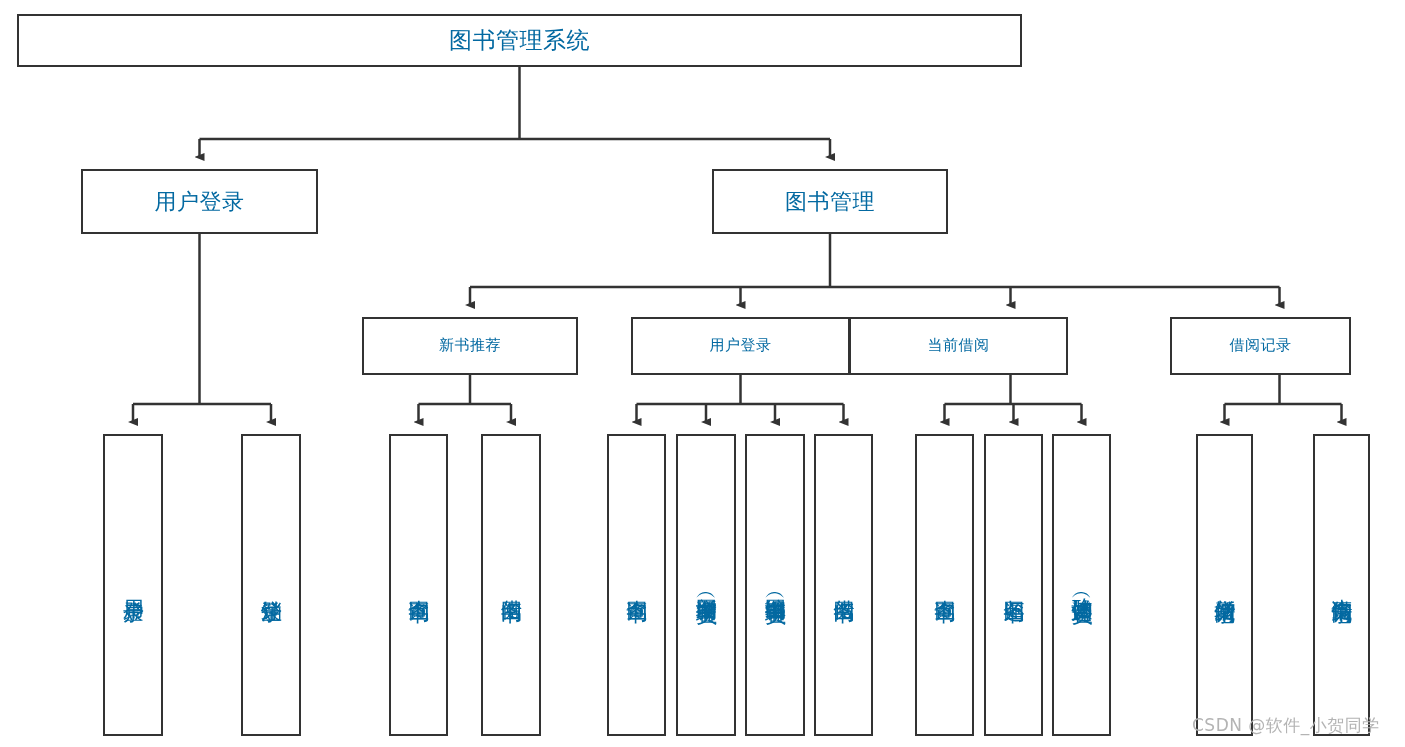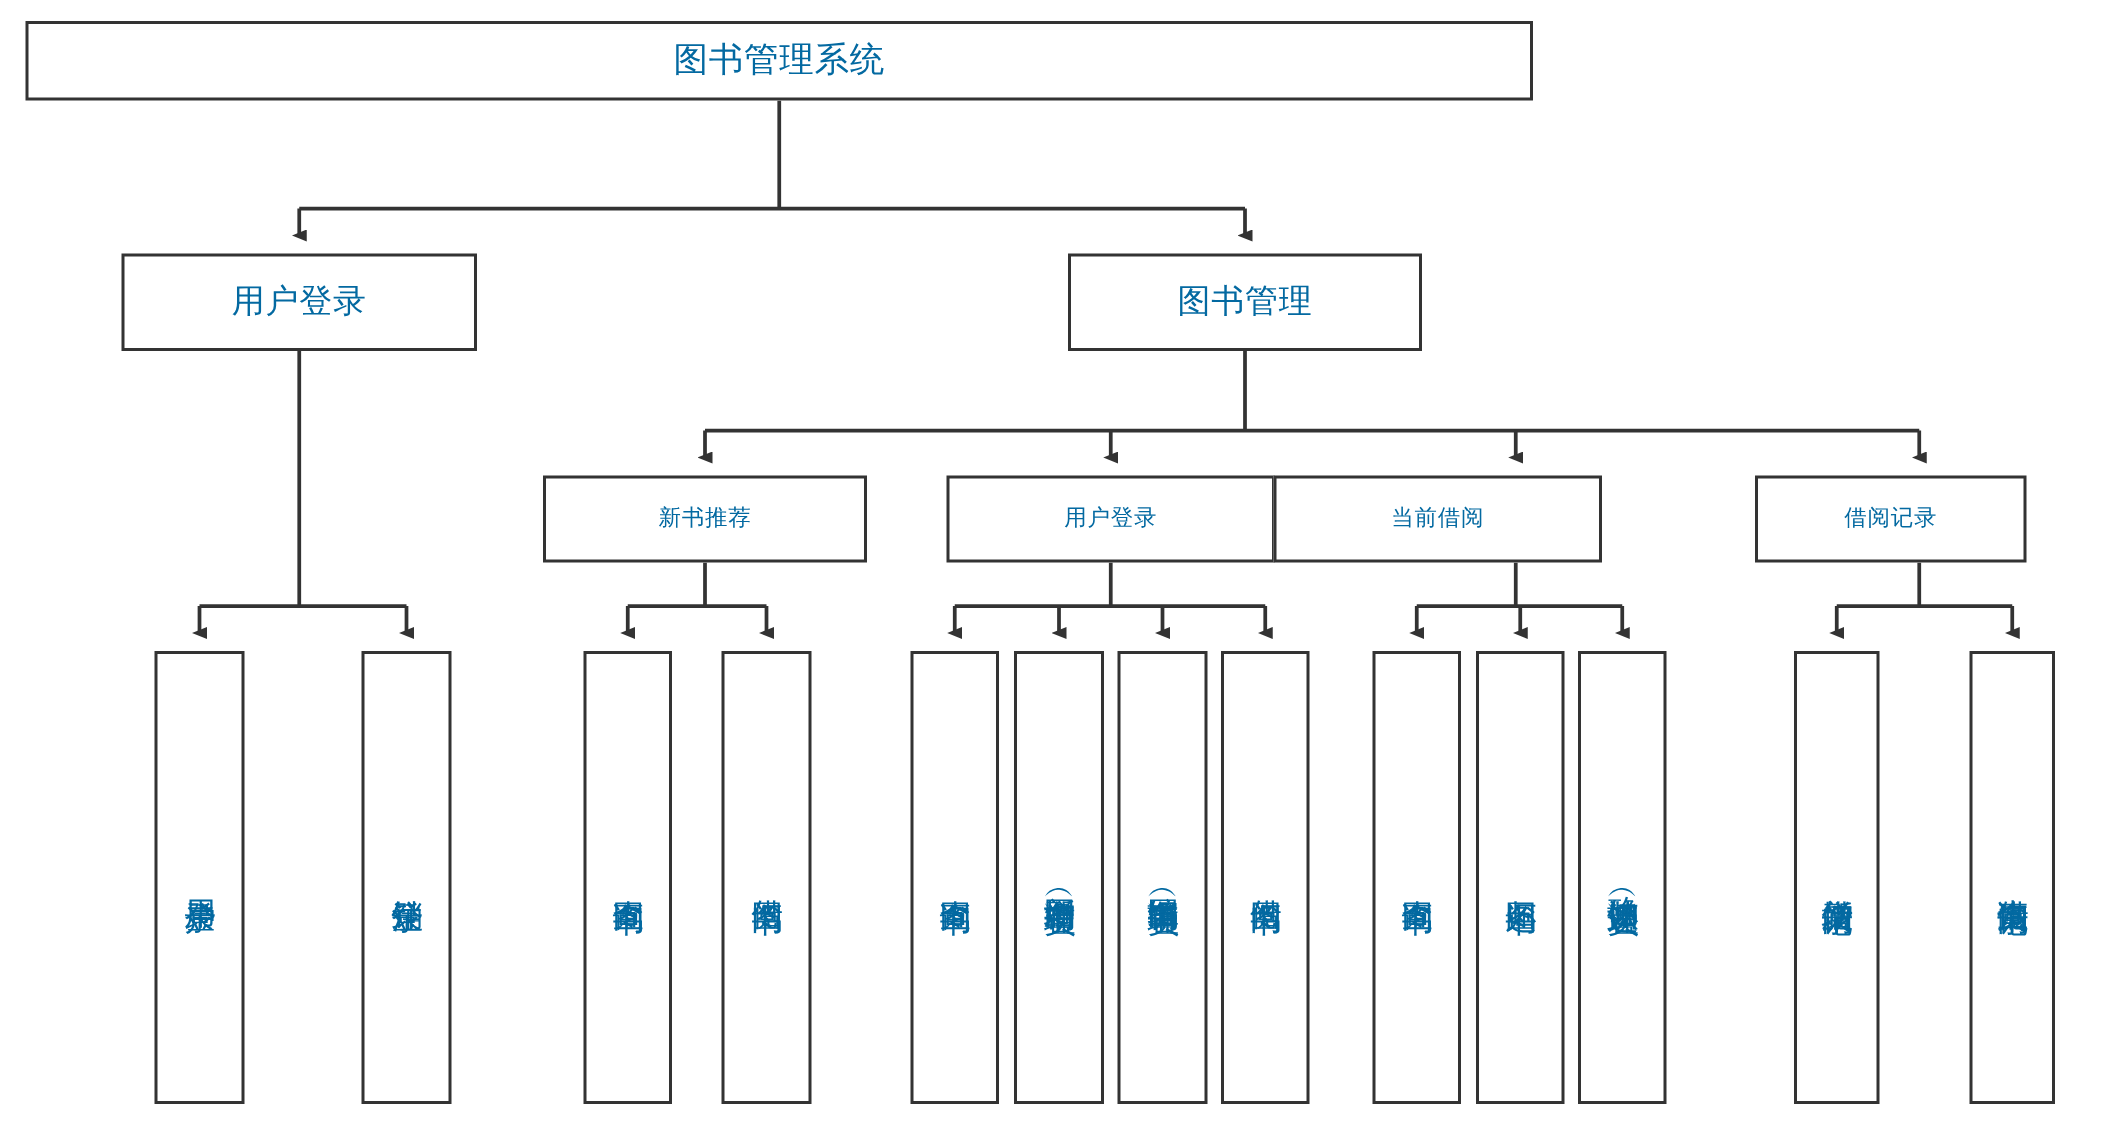--- a/index.html
+++ b/index.html
@@ -172,13 +172,14 @@
         <span class="node-label">确认归还（管理员）</span>
       </div>
       <div class="node leaf" style="left: 1196px; top: 434px; width: 57px; height: 302px;">
         <span class="node-label">新增借阅记录</span>
       </div>
       <div class="node leaf" style="left: 1313px; top: 434px; width: 57px; height: 302px;">
         <span class="node-label">查询借阅记录</span>
       </div>
     </div>
 
+  <div id="watermark">CSDN @软件_小贺同学</div>
 </div>
 
 </body></html>

